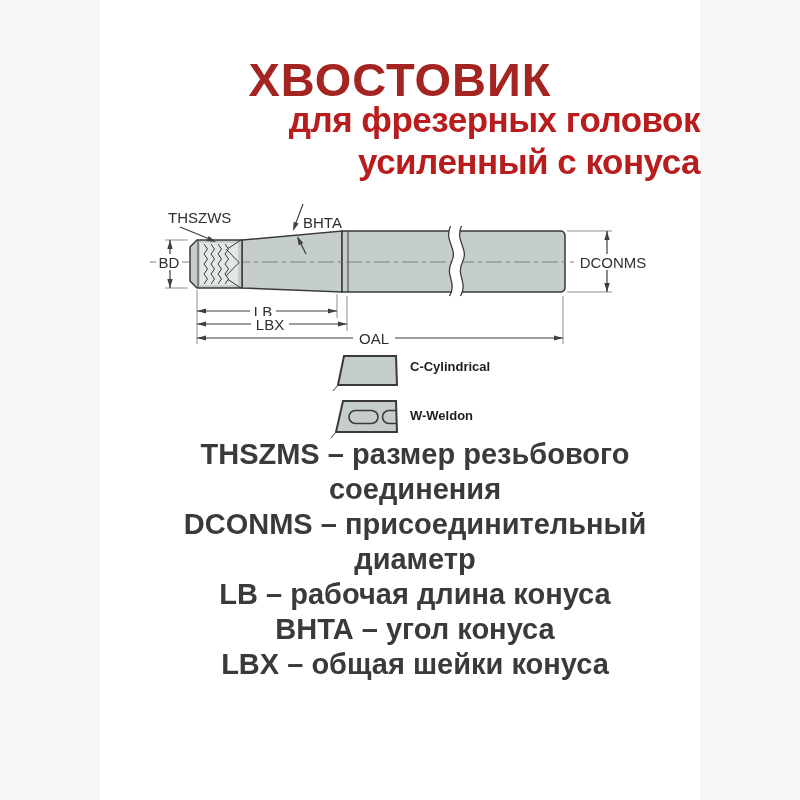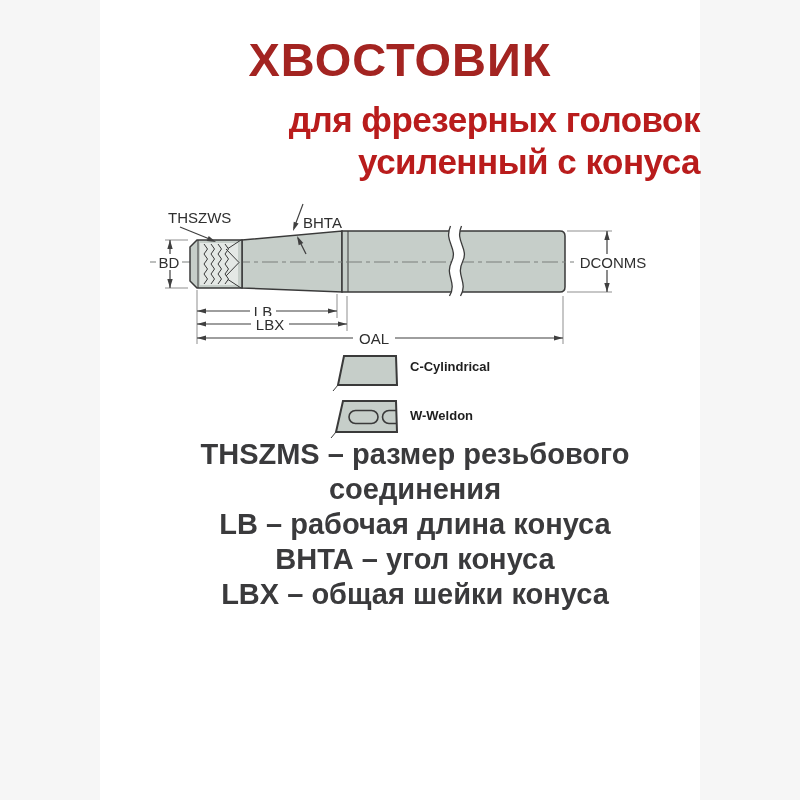--- a/index.html
+++ b/index.html
@@ -6,21 +6,21 @@
   .stage{
     position:relative;width:800px;height:800px;overflow:hidden;
     background:#f6f6f6;
     font-family:"Liberation Sans", sans-serif;
   }
   .panel{
     position:absolute;left:100px;top:0;width:600px;height:800px;
     background:#ffffff;
   }
   .title{
-    position:absolute;left:100px;top:36px;width:600px;
+    position:absolute;left:100px;top:56px;width:600px;
     text-align:center;
     font-size:47px;font-weight:800;letter-spacing:1px;
     color:#a32421;line-height:1;
   }
   .subtitle{
     position:absolute;left:100px;top:99px;width:600px;
     text-align:right;
     font-size:35px;font-weight:600;letter-spacing:-0.5px;
     color:#b91c1c;line-height:42px;
   }
@@ -155,17 +155,18 @@
       <polygon points="243,211 296,211 297,242 236,242" fill="#c6cec9" stroke="#3a3a3a" stroke-width="2"></polygon>
       <rect x="249" y="220.5" width="29" height="13" rx="6.5" fill="none" stroke="#3a3a3a" stroke-width="1.6"></rect>
       <path d="M297,220.5 h-8 a6.5,6.5 0 0 0 0,13 h8" fill="none" stroke="#3a3a3a" stroke-width="1.6"></path>
       <line class="thin" x1="236" y1="242" x2="231" y2="248"></line>
       <text class="typetext" x="310" y="230">W-Weldon</text>
     </g>
   </svg>
 
   <div class="legend">
     <div><span class="abbr">THSZMS</span> <span>– размер резьбового соединения</span></div>
+    <div><span class="abbr">DCONMS</span> <span>– присоединительный диаметр</span></div>
     <div><span class="abbr">LB</span> <span>– рабочая длина конуса</span></div>
     <div><span class="abbr">BHTA</span> <span>– угол конуса</span></div>
     <div><span class="abbr">LBX</span> <span>– общая шейки конуса</span></div>
   </div>
 </div>
 
 </body></html>

